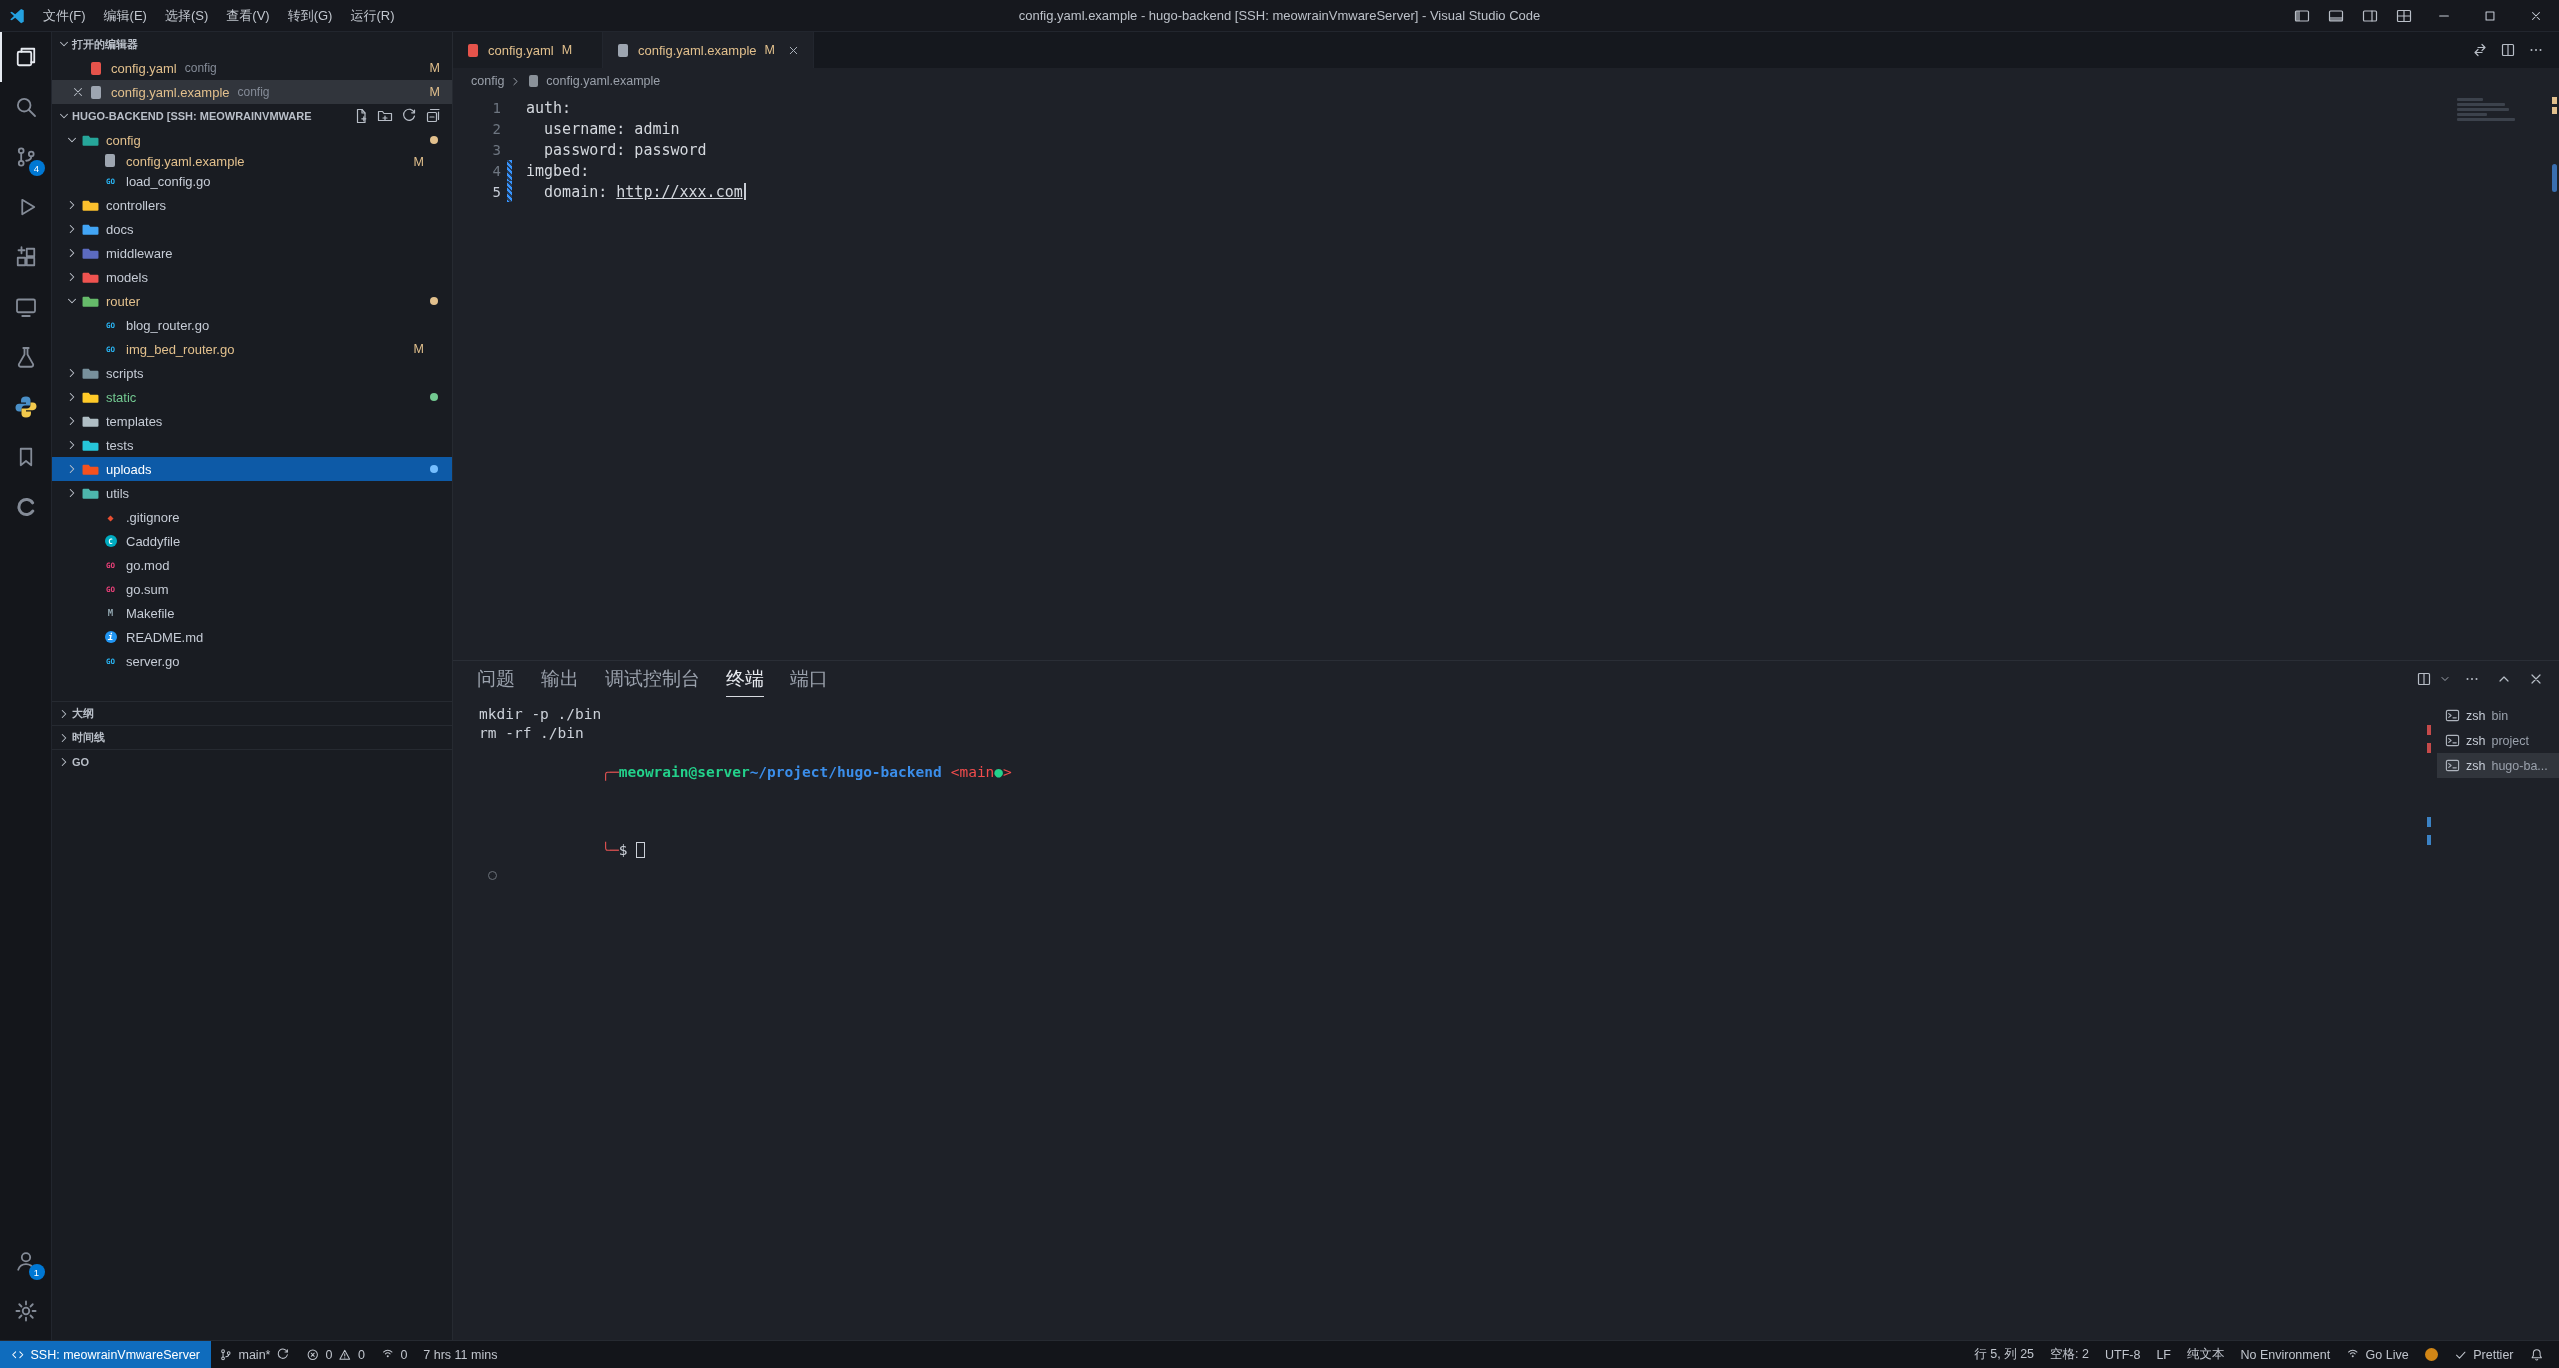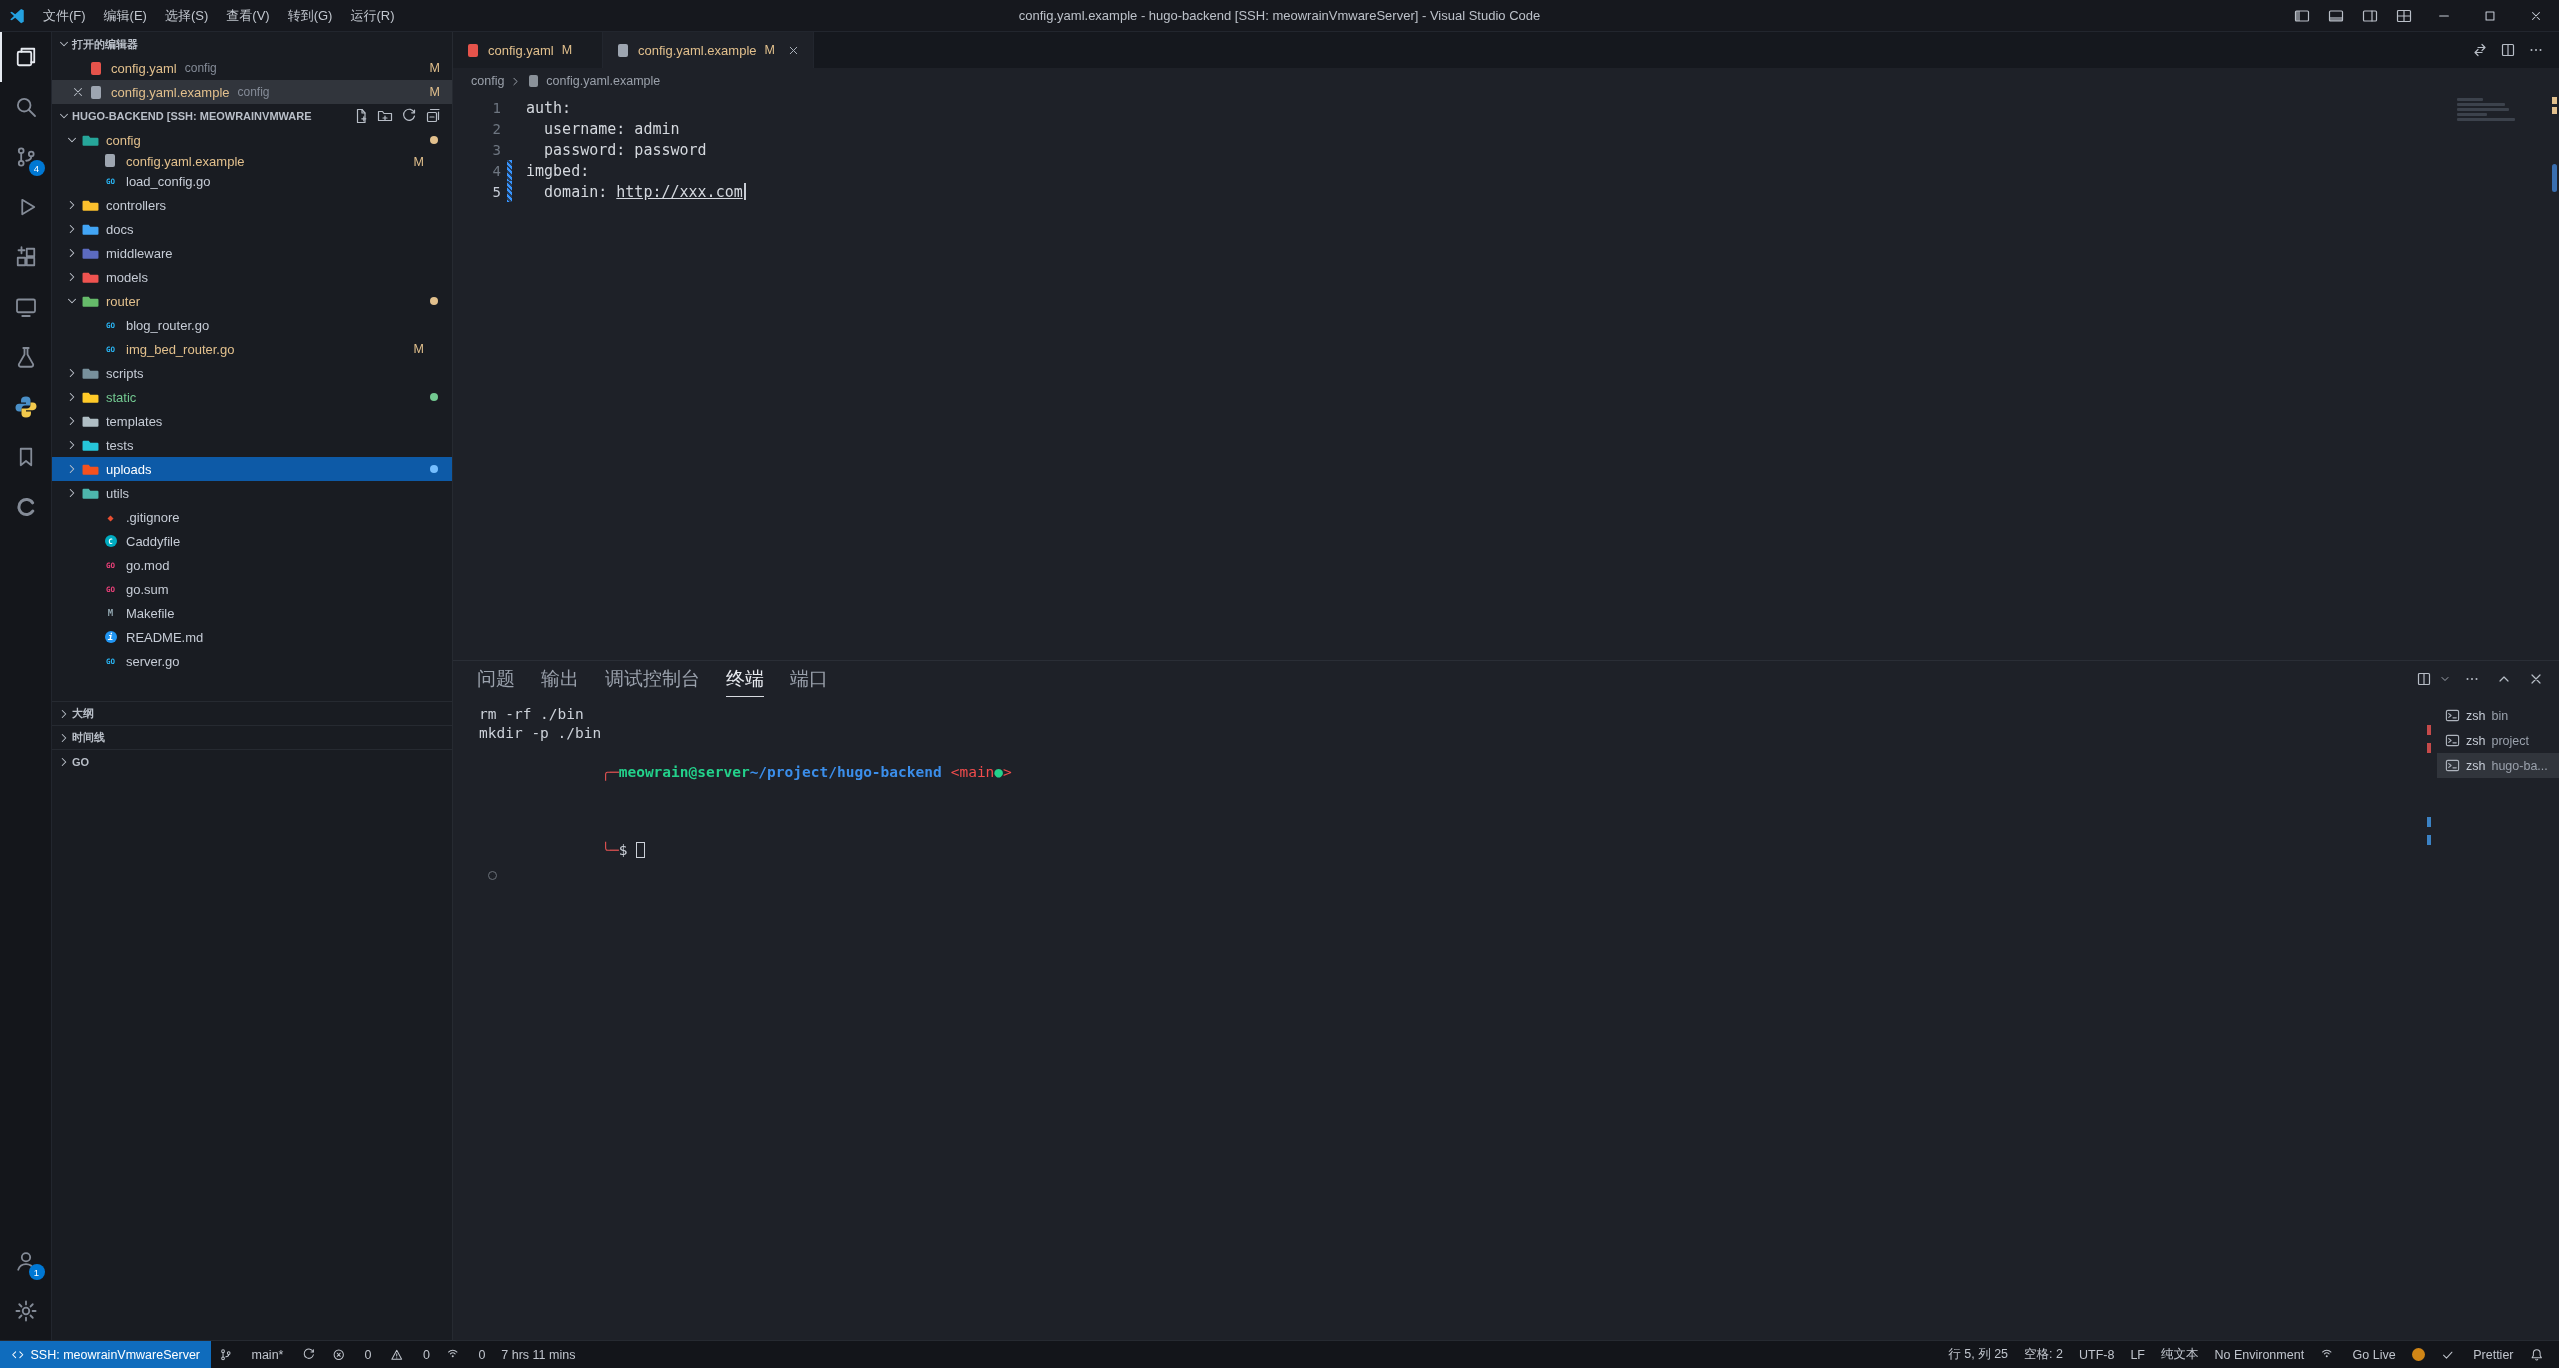--- a/index.html
+++ b/index.html
@@ -145,21 +145,21 @@
   .termlist { width:122px; flex:none; padding-top:6px; }
   .termrow { height:25px; display:flex; align-items:center; padding:0 4px 0 8px; color:#c6ccd6; font-size:12.5px; }
   .termrow[data-selected="true"] { background:#31353c; }
   .term-ico { width:15px; height:15px; margin-right:6px; color:#aeb4bd; flex:none; }
   .term-ico svg { width:15px; height:15px; }
   .termdesc { margin-left:6px; color:#9aa1ac; white-space:nowrap; overflow:hidden; }
 
   
   .statusbar { height:28px; background:#13151a; border-top:1px solid #262a31;
     display:flex; align-items:center; font-size:12.5px; color:#c0c5cd; flex:none; }
-  .sb-item { display:flex; align-items:center; gap:19px; padding:0 8px; height:100%; white-space:nowrap; }
+  .sb-item { display:flex; align-items:center; gap:6px; padding:0 8px; height:100%; white-space:nowrap; }
   .sb-item svg { width:13.5px; height:13.5px; }
   .sb-remote { color:#fff; gap:6px; padding:0 11px; }
   .sb-right { margin-left:auto; display:flex; height:100%; align-items:center; padding-right:8px; }
   .orange-dot { width:13px; height:13px; border-radius:50%; background:#d18616; }
 
   svg.s { fill:none; stroke:currentColor; stroke-width:1.2; stroke-linecap:round; stroke-linejoin:round; }
 </style>
 </head>
 <body>
 
@@ -850,22 +850,22 @@
               </span>
             <span class="icon-btn">
                 <svg class="s" viewBox="0 0 16 16">
                   <path d="M4 4l8 8M12 4l-8 8"></path>
                 </svg>
               </span>
           </span>
         </div>
         <div class="panel-body">
           <div class="term-out">
+            <div class="tline">mkdir -p ./bin</div>
             <div class="tline">rm -rf ./bin</div>
-            <div class="tline">mkdir -p ./bin</div>
             <div class="tline" style="position:relative">
               <span class="tp-red">╭─</span><span class="tp-user">meowrain@server</span><span class="tp-path">~/project/hugo-backend</span><span class="tp-branch"><span>&lt;main</span><span class="tp-dot">●</span><span>&gt;</span></span>
             </div>
             <div class="tline" style="position:relative">
               <span class="shell-ring"></span>
               <span class="tp-red">╰─</span><span>$</span><span class="tcursor"></span>
             </div>
           </div>
           <div class="tdecor">
             <div class="tdec" style="top:28px;background:#c54a4a"></div>

